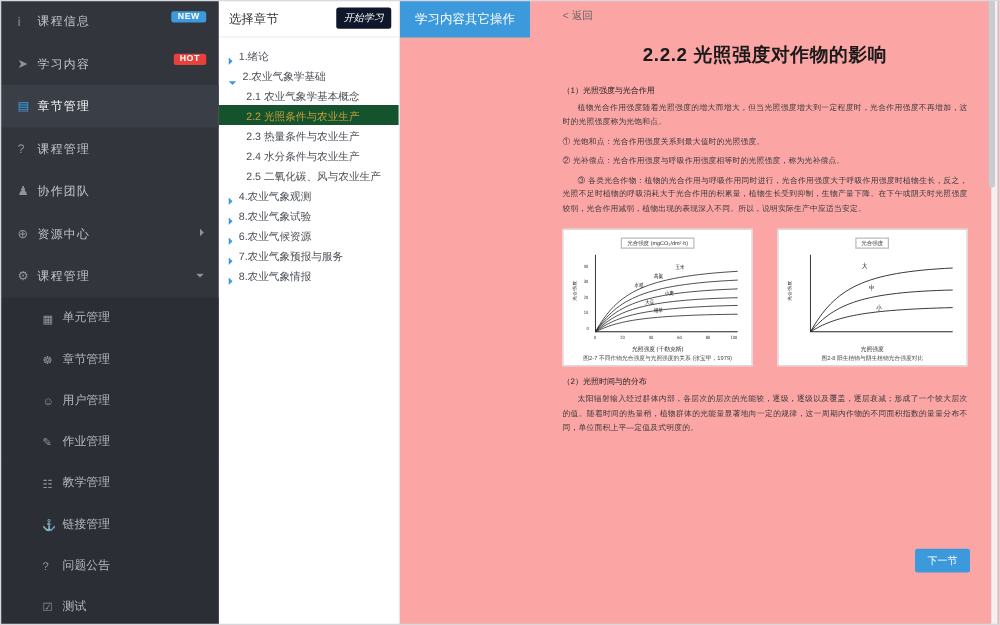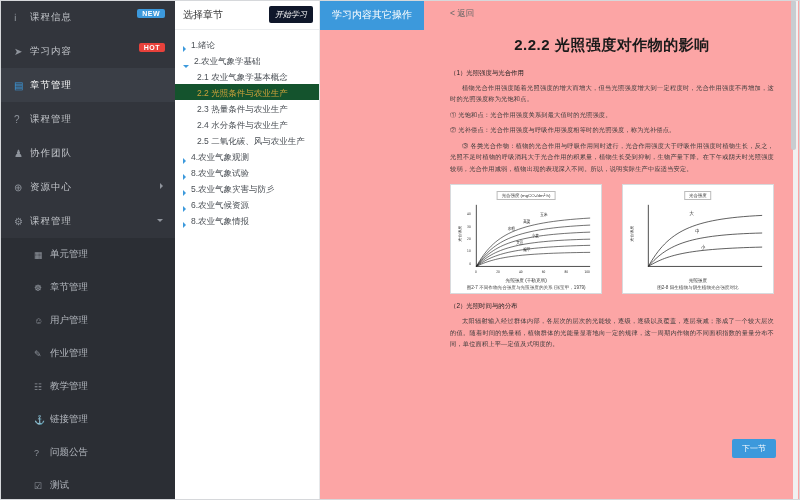--- a/index.html
+++ b/index.html
@@ -409,25 +409,25 @@
         <div class="ch-row">
           <span class="tri"></span>
           <span>4.农业气象观测</span>
         </div>
         <div class="ch-row">
           <span class="tri"></span>
           <span>8.农业气象试验</span>
         </div>
         <div class="ch-row">
           <span class="tri"></span>
-          <span>5.农业气象灾害与防彡</span>
-        </div>
-        <div class="ch-row">
-          <span class="tri"></span>
           <span>6.农业气候资源</span>
+        </div>
+        <div class="ch-row">
+          <span class="tri"></span>
+          <span>7.农业气象预报与服务</span>
         </div>
         <div class="ch-row">
           <span class="tri"></span>
           <span>8.农业气象情报</span>
         </div>
       </div>
   </div>
 
   <div class="content">
     <div class="content-head">

